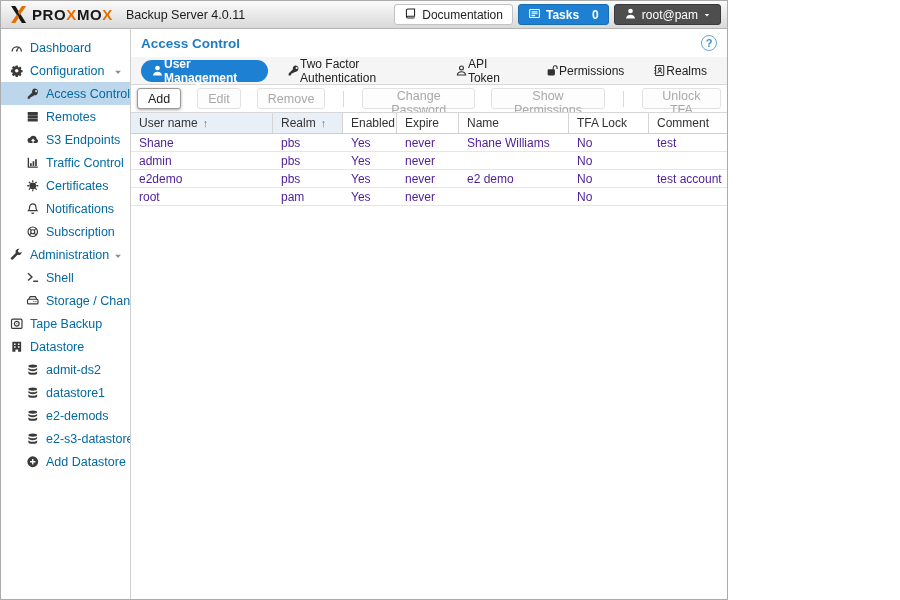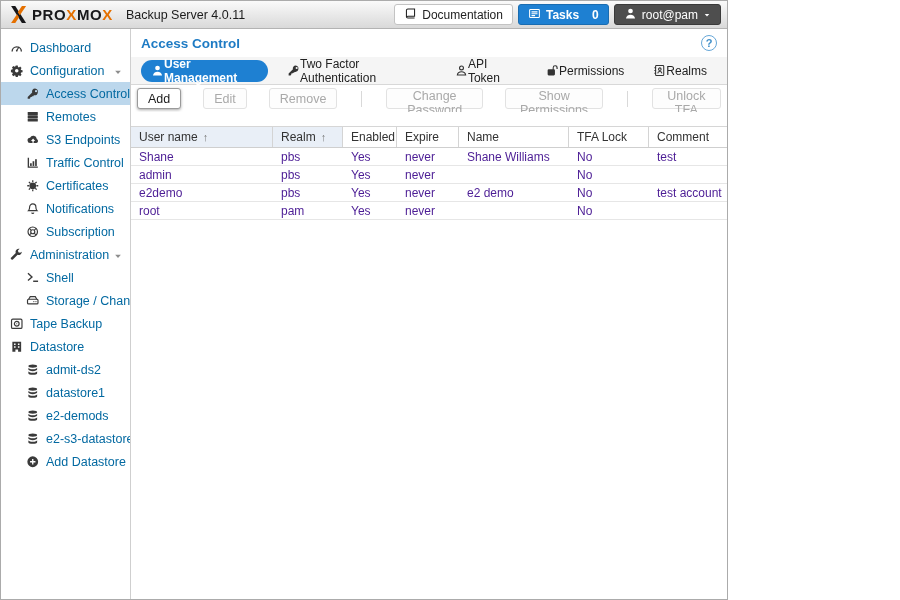--- a/index.html
+++ b/index.html
@@ -49,30 +49,30 @@
 
   .tabbar { height:28px; flex:0 0 28px; background:#f5f5f5; border-bottom:1px solid #d8d8d8;
             display:flex; align-items:center; gap:9px; padding:0 10px; }
   .tab { display:inline-flex; align-items:center; height:22px; padding:0 10px; border-radius:11px;
          font-size:12px; color:#222; }
   .tab .icon { display:inline-flex; color:#333; }
   .tab .icon svg { width:13px; height:13px; }
   .tab.active { background:var(--accent,#1e80d2); color:#fff; font-weight:bold; }
   .tab.active .icon { color:#fff; }
 
-  .toolbar { height:27px; flex:0 0 27px; background:#fff; display:flex; align-items:center; gap:22px; padding:0 6px; }
+  .toolbar { height:27px; flex:0 0 27px; background:#fff; display:flex; align-items:center; gap:16px; padding:0 6px; }
   .tbtn { height:21px; padding:0 10px; font-size:12.5px; font-family:inherit; border-radius:3px;
           background:#fff; border:1px solid #c4c4c4; color:#1c1c1c; }
   .tbtn.focused { border-color:#9a9a9a; box-shadow:0 1px 3px rgba(0,0,0,.35); }
   .tbtn.disabled { color:#a9a9a9; border-color:#e2e2e2; background:#fdfdfd; cursor:default; }
   .vsep { width:1px; height:16px; background:#d9d9d9; margin:0 2px; }
 
   
   .grid { flex:1; display:flex; flex-direction:column; min-height:0; background:#fff; }
-  .grid-header { height:22px; flex:0 0 22px; display:flex; border-top:1px solid #d6d6d6; border-bottom:1px solid #cfcfcf; background:#fff;margin-top:14px; }
+  .grid-header { height:22px; flex:0 0 22px; display:flex; border-top:1px solid #d6d6d6; border-bottom:1px solid #cfcfcf; background:#fff; }
   .hcell { display:flex; align-items:center; padding-left:8px; font-size:12px; color:#333; border-right:1px solid #d4d4d4; white-space:nowrap; overflow:hidden; }
   .hcell.sorted { background:var(--sorted-header-bg,#e9eff7); }
   .hcell .sort { margin-left:5px; color:#777; font-size:11px; }
   .trow { height:18px; flex:0 0 18px; display:flex; border-bottom:1px solid #e6e6e6; background:#fff; }
   .tcell { display:flex; align-items:center; padding-left:8px; font-size:12px; color:#4c1d95; white-space:nowrap; overflow:hidden; }
   .c0 { width:142px; flex:0 0 142px; } .c1 { width:70px; flex:0 0 70px; }
   .c2 { width:54px; flex:0 0 54px; }  .c3 { width:62px; flex:0 0 62px; }
   .c4 { width:110px; flex:0 0 110px;text-align:center; } .c5 { width:80px; flex:0 0 80px; }
   .c6 { flex:1; border-right:none; }
 </style>

